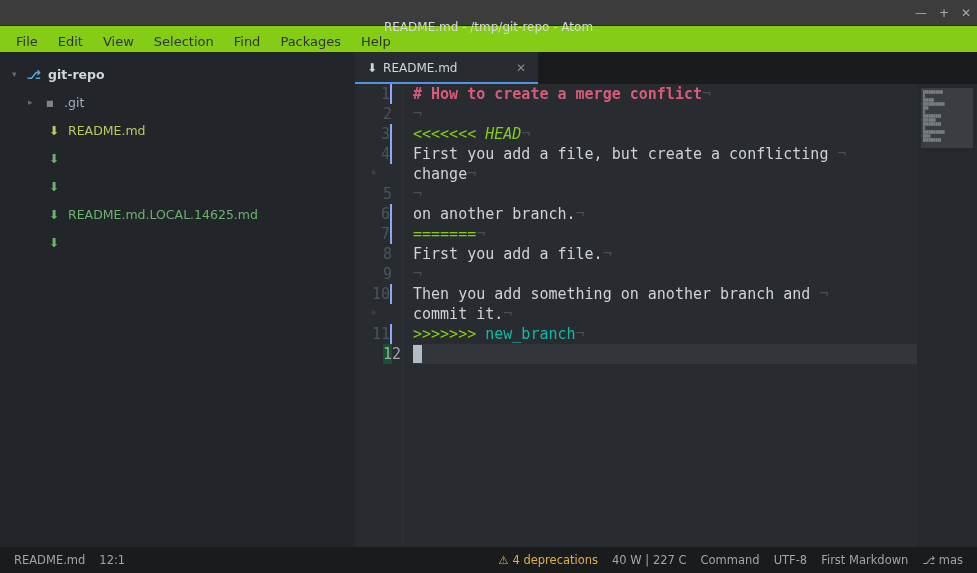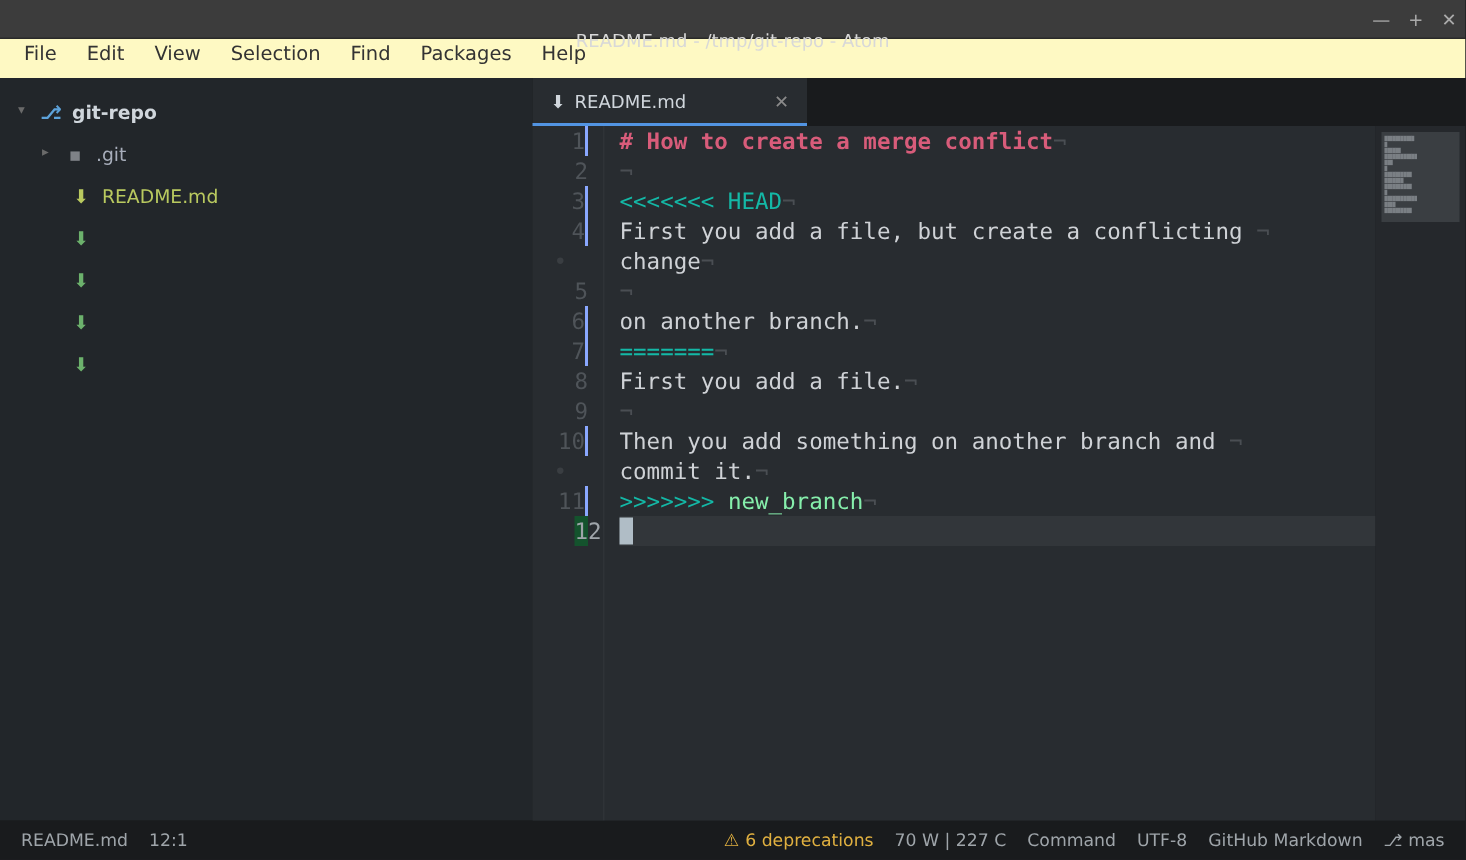--- a/index.html
+++ b/index.html
@@ -30,24 +30,24 @@
 .titlebar .win-controls {
   position: absolute;
   right: 6px;
   display: flex;
   gap: 12px;
   color: #aaa;
 }
 .titlebar .win-controls span { cursor: pointer; }
 .menubar {
   height: 26px;
-  background: #fef9c3;
+  background: #84cc16;
   color: #333;
   display: flex;
-  align-items: flex-start;
+  align-items: flex-end;
   padding: 0 8px;
   gap: 4px;
 }
 .menubar .item { padding: 3px 8px; cursor: pointer; border-radius: 3px; }
 .workspace {
   flex: 1;
   display: flex;
   background: #1d1f21;
   min-height: 0;
 }
@@ -137,23 +137,23 @@
 .code {
   flex: 1;
   padding-left: 10px;
   color: #cfd2d6;
   white-space: pre;
   position: relative;
 }
 .code .cl { height: 20px; display: flex; align-items: center; }
 .code .cl.cursor-line { background: #32363a; }
 .tok-head { color: #d85c7a; font-weight: bold; }
-.tok-conf { color: #14b8a6; }
+.tok-conf { color: #84cc16; font-style: italic; }
 .tok-invis { color: #4a4e53; }
-.tok-branch { color: #86efac; }
+.tok-branch { color: #14b8a6; }
 .cursor {
   display: inline-block;
   width: 9px;
   height: 18px;
   background: #b0bdc6;
 }
 .minimap {
   width: 60px;
   background: #25282c;
   padding: 4px;
@@ -217,20 +217,21 @@
       <span>README.md</span>
     </div>
     <div class="tree-row lvl2" style="color:#6cb16c">
       <span class="ico arrow-add">⬇</span>
     </div>
     <div class="tree-row lvl2" style="color:#6cb16c">
       <span class="ico arrow-add">⬇</span>
     </div>
     <div class="tree-row lvl2" style="color:#6cb16c">
       <span class="ico arrow-add">⬇</span>
+      <span>README.md.LOCAL.14625.md</span>
     </div>
     <div class="tree-row lvl2" style="color:#6cb16c">
       <span class="ico arrow-add">⬇</span>
     </div>
   </div>
 
   <div class="pane">
     <div class="tab-bar">
       <div class="tab active">
         <span class="ico arrow-mod">⬇</span>
@@ -249,23 +250,23 @@
     </div>
   </div>
 </div>
 
 <div class="status-bar">
   <span>README.md</span>
   <span>12:1</span>
   <span class="spacer"></span>
   <span class="warn">
     <span>⚠</span>
-    <span>6 deprecations</span>
+    <span>4 deprecations</span>
   </span>
-  <span>70 W | 227 C</span>
+  <span>40 W | 227 C</span>
   <span>Command</span>
   <span>UTF-8</span>
-  <span>GitHub Markdown</span>
+  <span>First Markdown</span>
   <span>
     <span class="br-ico">⎇</span>
     <span>mas</span>
   </span>
 </div>
 
 </body></html>

